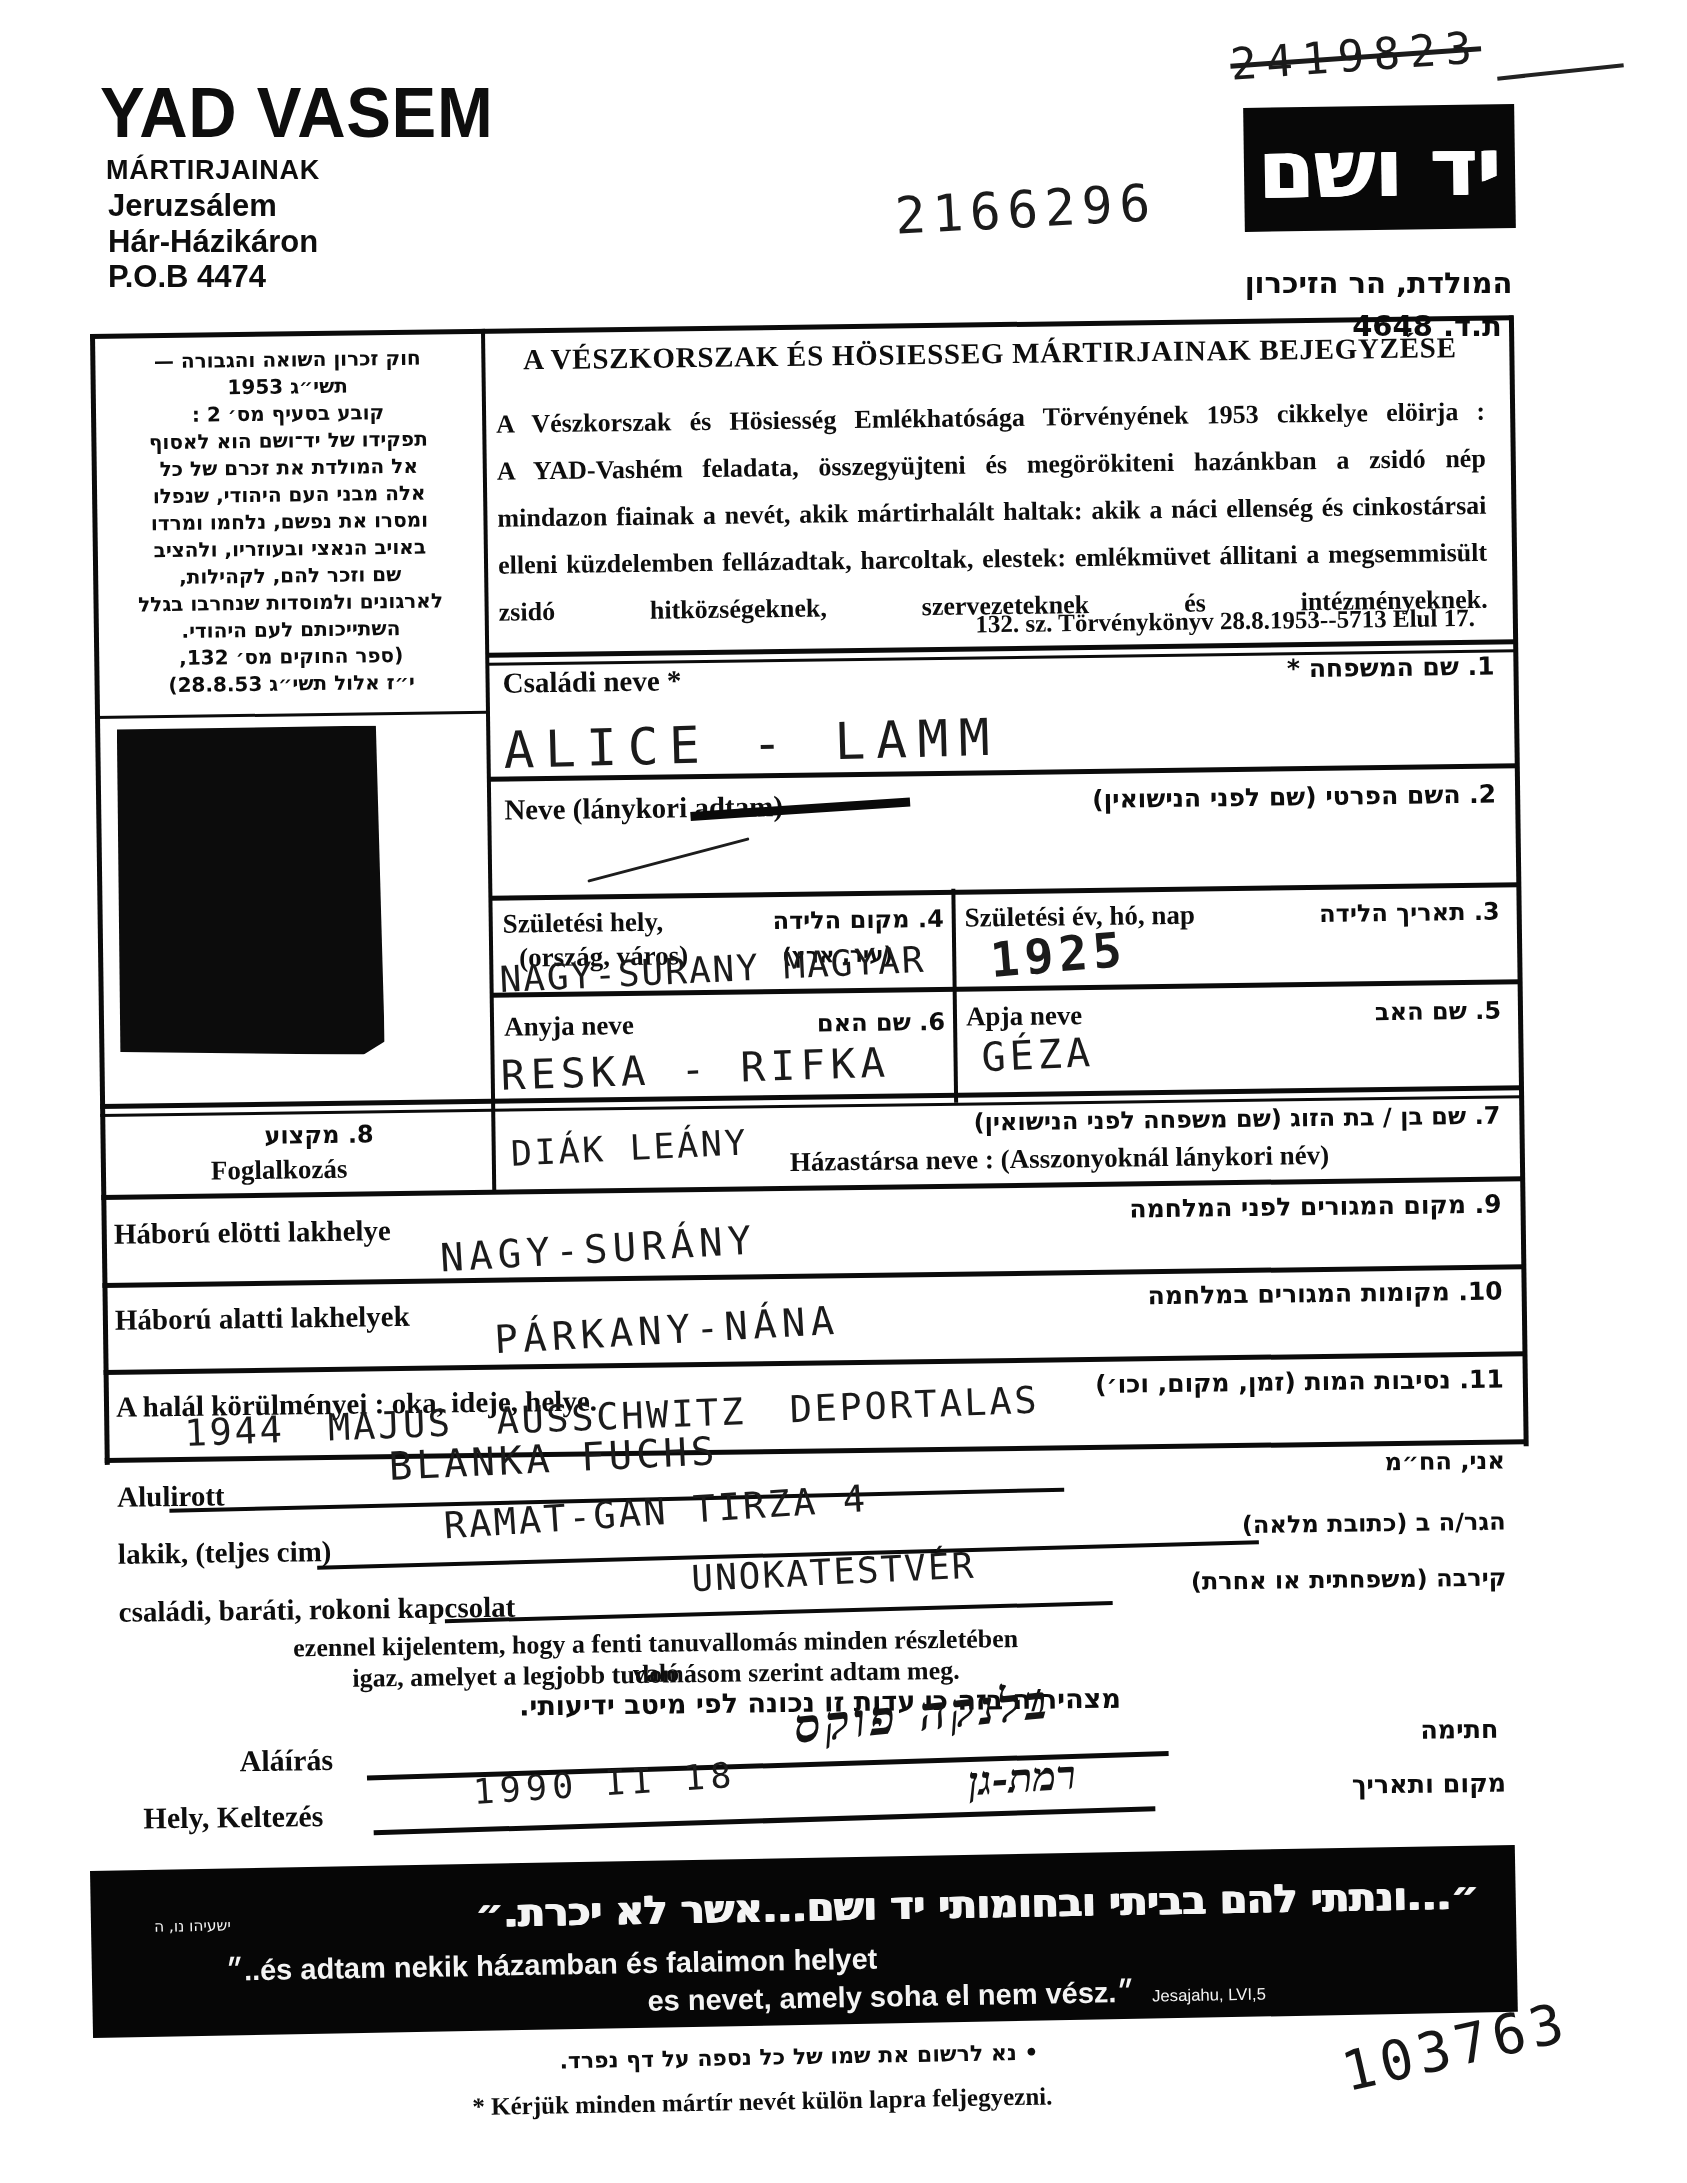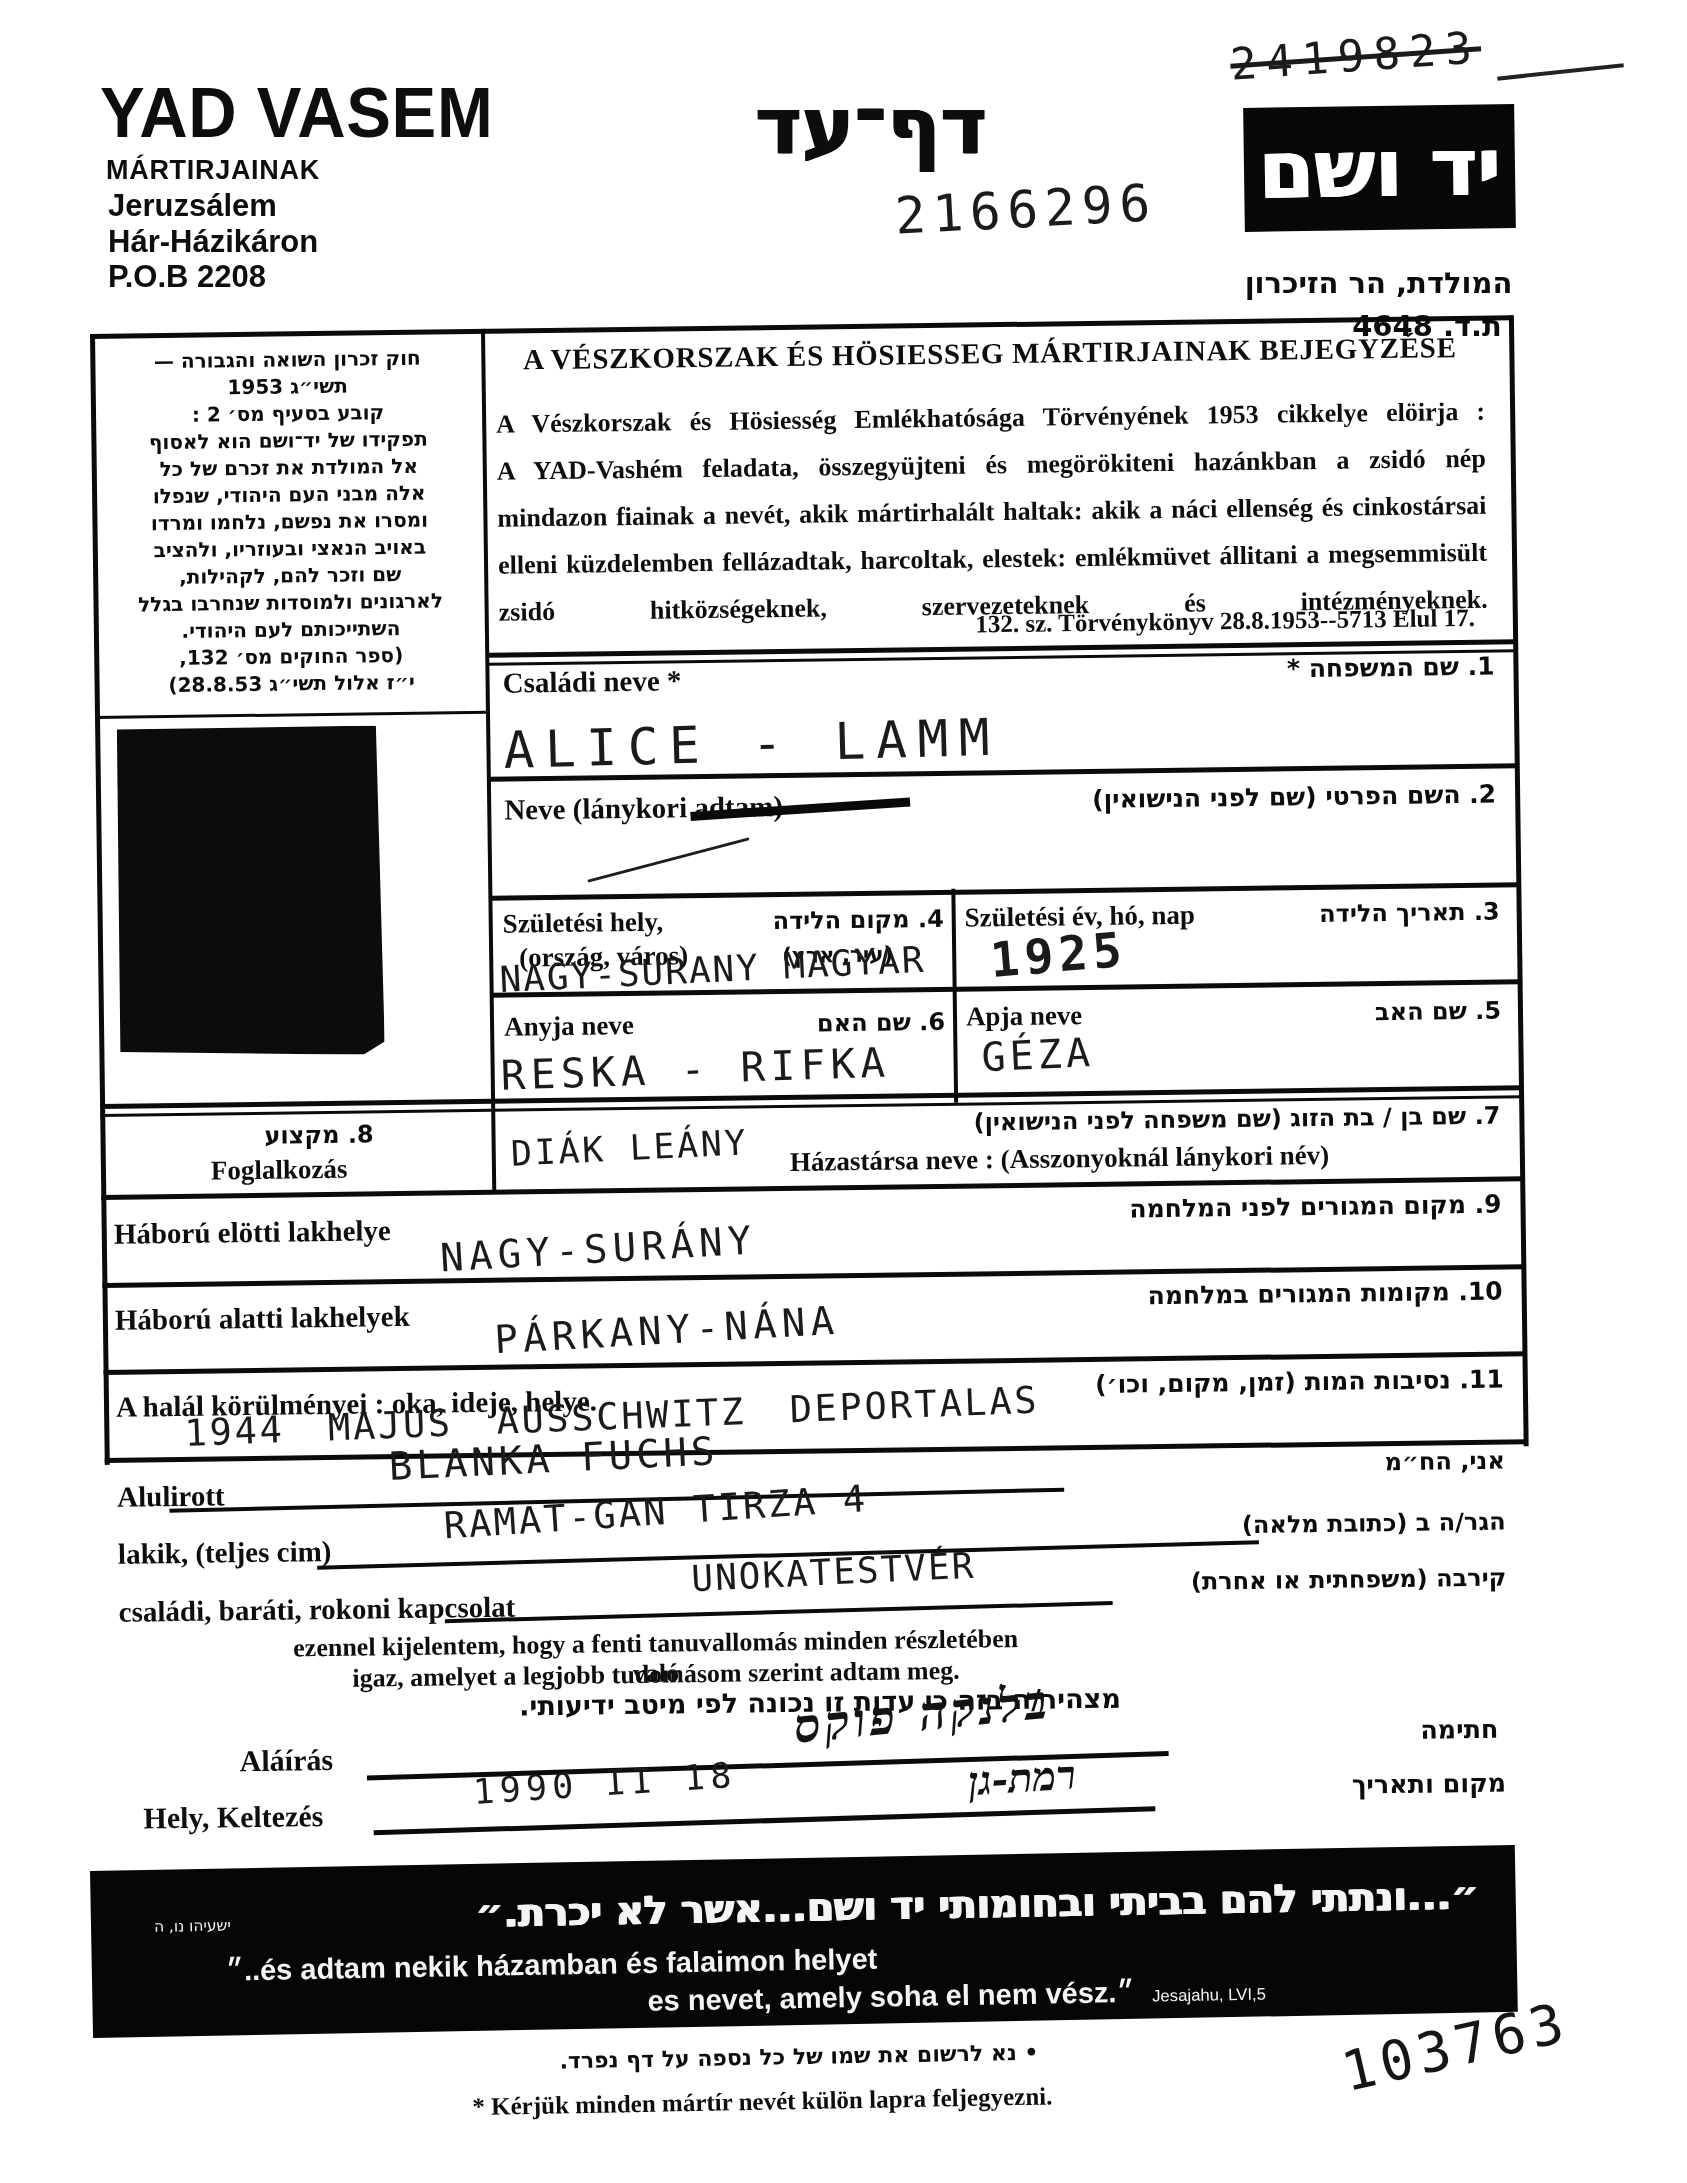--- a/index.html
+++ b/index.html
@@ -27,23 +27,22 @@
   .banner-txt{color:#f4f4f4;font-family:"Liberation Sans", sans-serif;font-weight:700;white-space:nowrap;}
 </style>
 </head>
 <body>
 
 <div class="abs" style="left:0;top:0;width:1687px;height:334px;">
   <div class="abs sans" style="left:100px;top:74px;font-size:67px;font-weight:900;letter-spacing:0.7px;transform:scaleY(1.04);">YAD VASEM</div>
   <div class="abs sans" style="left:106px;top:155px;font-size:27px;font-weight:800;letter-spacing:0.7px;">MÁRTIRJAINAK</div>
   <div class="abs sans" style="left:108px;top:188px;font-size:31px;font-weight:700;">Jeruzsálem</div>
   <div class="abs sans" style="left:108px;top:224px;font-size:31px;font-weight:700;">Hár-Házikáron</div>
-  <div class="abs sans" style="left:108px;top:259px;font-size:31px;font-weight:700;">P.O.B 2208</div>
-
-  <div class="abs heb fat" style="left:755px;top:80px;font-size:79px;">דף־עד</div>
+  <div class="abs sans" style="left:108px;top:259px;font-size:31px;font-weight:700;">P.O.B 4474</div>
+
   <div class="abs hw" style="left:895px;top:180px;font-size:51px;letter-spacing:6.7px;transform:rotate(-3deg);">2166296</div>
 
   <div class="abs hw" style="left:1230px;top:30px;font-size:44px;letter-spacing:9.4px;transform:rotate(-4deg);text-decoration:line-through;text-decoration-thickness:4.7px;">2419823</div>
   <div class="abs" style="left:1497px;top:70px;width:127px;height:4px;background:#222;transform:rotate(-6deg);"></div>
 
   <div class="abs" style="left:1244px;top:106px;width:271px;height:124px;background:#080808;transform:rotate(-0.8deg);display:flex;align-items:center;justify-content:center;">
     <span class="heb fat" style="color:#ffffff;font-size:80px;">יד ושם</span>
   </div>
   <div class="abs heb" style="left:1240px;top:266px;width:277px;text-align:center;font-size:29px;">המולדת, הר הזיכרון</div>
   <div class="abs heb" style="left:1337px;top:309px;width:180px;text-align:center;font-size:29px;">ת.ד. 4648</div>

